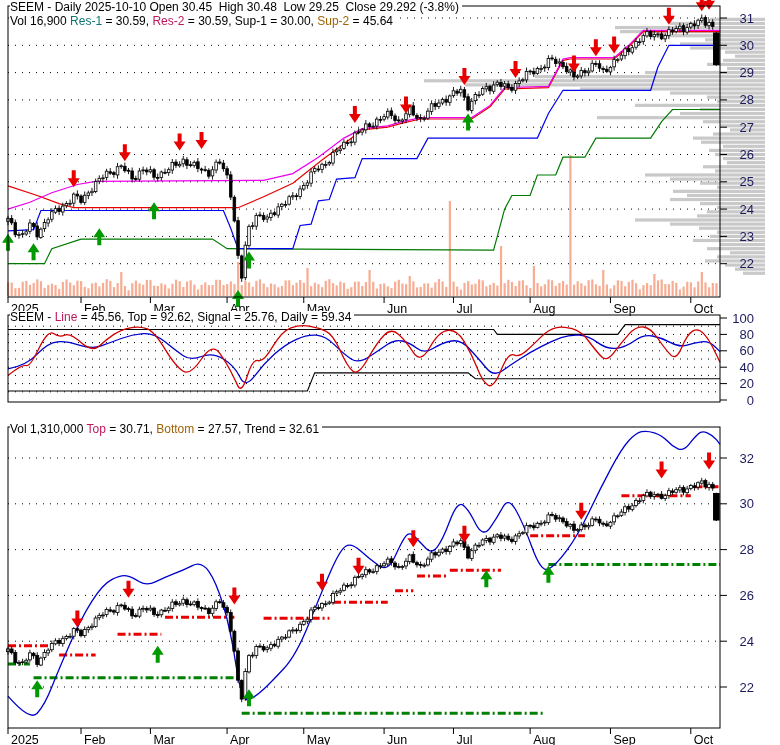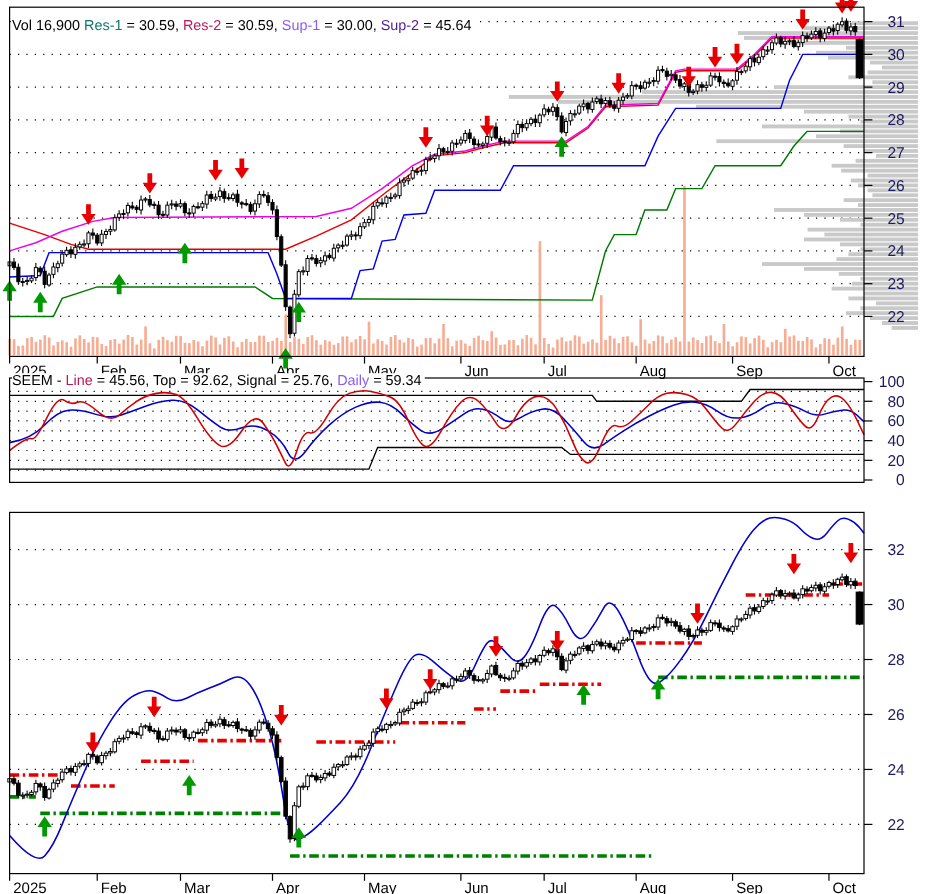--- a/index.html
+++ b/index.html
@@ -1,33 +1,35 @@
 <!DOCTYPE html>
 <html><head>
 <meta charset="utf-8">
 <style>
   html,body{margin:0;padding:0;background:#fff;}
   .stage{position:relative;width:780px;height:745px;background:#fff;overflow:hidden;
          font-family:"Liberation Sans",sans-serif;}
   .hdr{position:absolute;background:#fff;white-space:pre;font:12px "Liberation Sans",sans-serif;
        color:#000;z-index:5;padding:0 3px 0 0;line-height:13px;}
-  .mag{color:#0f766e}.red{color:#be185d}.blu{color:#8b5cf6}.grn{color:#4c1d95}
+  .mag{color:#0f766e}.red{color:#be185d}.blu{color:#000000}.grn{color:#a16207}
   svg{position:absolute;left:0;top:0;}
   .ax{font:13px "Liberation Sans",sans-serif;fill:#1b1b5e;}
   .mx{font:12.5px "Liberation Sans",sans-serif;fill:#000;}
 </style>
 </head>
 <body>
 
 <div class="stage">
 
+  <div class="hdr" style="left:10px;top:1px;"><span>SEEM - Daily 2025-10-10 Open 30.45  High 30.48  Low 29.25  Close 29.292 (-3.8%)</span></div>
   <div class="hdr" style="left:10px;top:15px;"><span>Vol 16,900 </span><span class="mag">Res-1</span><span> = 30.59, </span><span class="red">Res-2</span><span> = 30.59, </span><span class="blu">Sup-1</span><span> = 30.00, </span><span class="grn">Sup-2</span><span> = 45.64</span></div>
 
   <div class="hdr" style="left:10px;top:311px;"><span>SEEM - </span><span class="red">Line</span><span> = 45.56, Top = 92.62, Signal = 25.76, </span><span class="blu">Daily</span><span> = 59.34</span></div>
 
+  <div class="hdr" style="left:10px;top:423px;"><span>Vol 1,310,000 </span><span class="red">Top</span><span> = 30.71, </span><span class="grn">Bottom</span><span> = 27.57, </span><span class="blu">Trend</span><span> = 32.61</span></div>
 
   <svg id="cv" width="780" height="745">
       <line x1="8" x2="720" y1="263.70000000000005" y2="263.70000000000005" stroke="#000" stroke-width="1" stroke-dasharray="1 6"></line>
       <line x1="8" x2="720" y1="236.4" y2="236.4" stroke="#000" stroke-width="1" stroke-dasharray="1 6"></line>
       <line x1="8" x2="720" y1="209.1" y2="209.1" stroke="#000" stroke-width="1" stroke-dasharray="1 6"></line>
       <line x1="8" x2="720" y1="181.8" y2="181.8" stroke="#000" stroke-width="1" stroke-dasharray="1 6"></line>
       <line x1="8" x2="720" y1="154.5" y2="154.5" stroke="#000" stroke-width="1" stroke-dasharray="1 6"></line>
       <line x1="8" x2="720" y1="127.2" y2="127.2" stroke="#000" stroke-width="1" stroke-dasharray="1 6"></line>
       <line x1="8" x2="720" y1="99.9" y2="99.9" stroke="#000" stroke-width="1" stroke-dasharray="1 6"></line>
       <line x1="8" x2="720" y1="72.6" y2="72.6" stroke="#000" stroke-width="1" stroke-dasharray="1 6"></line>

